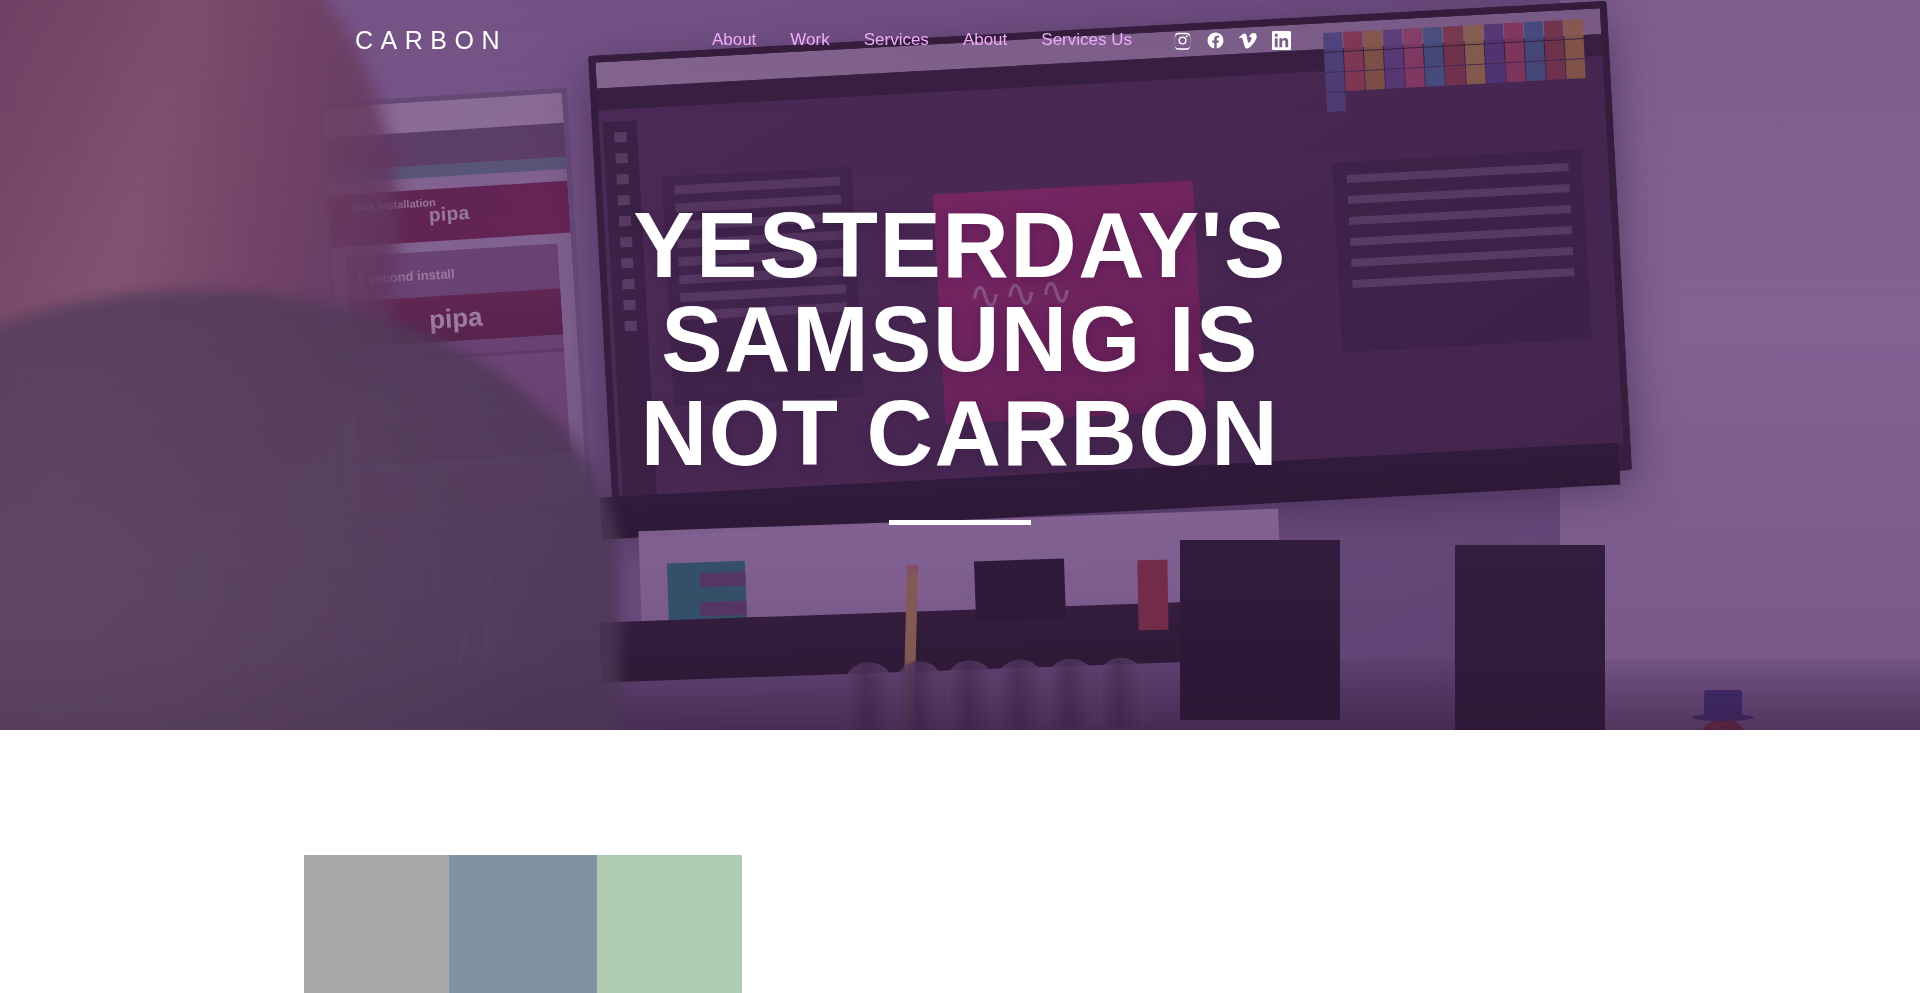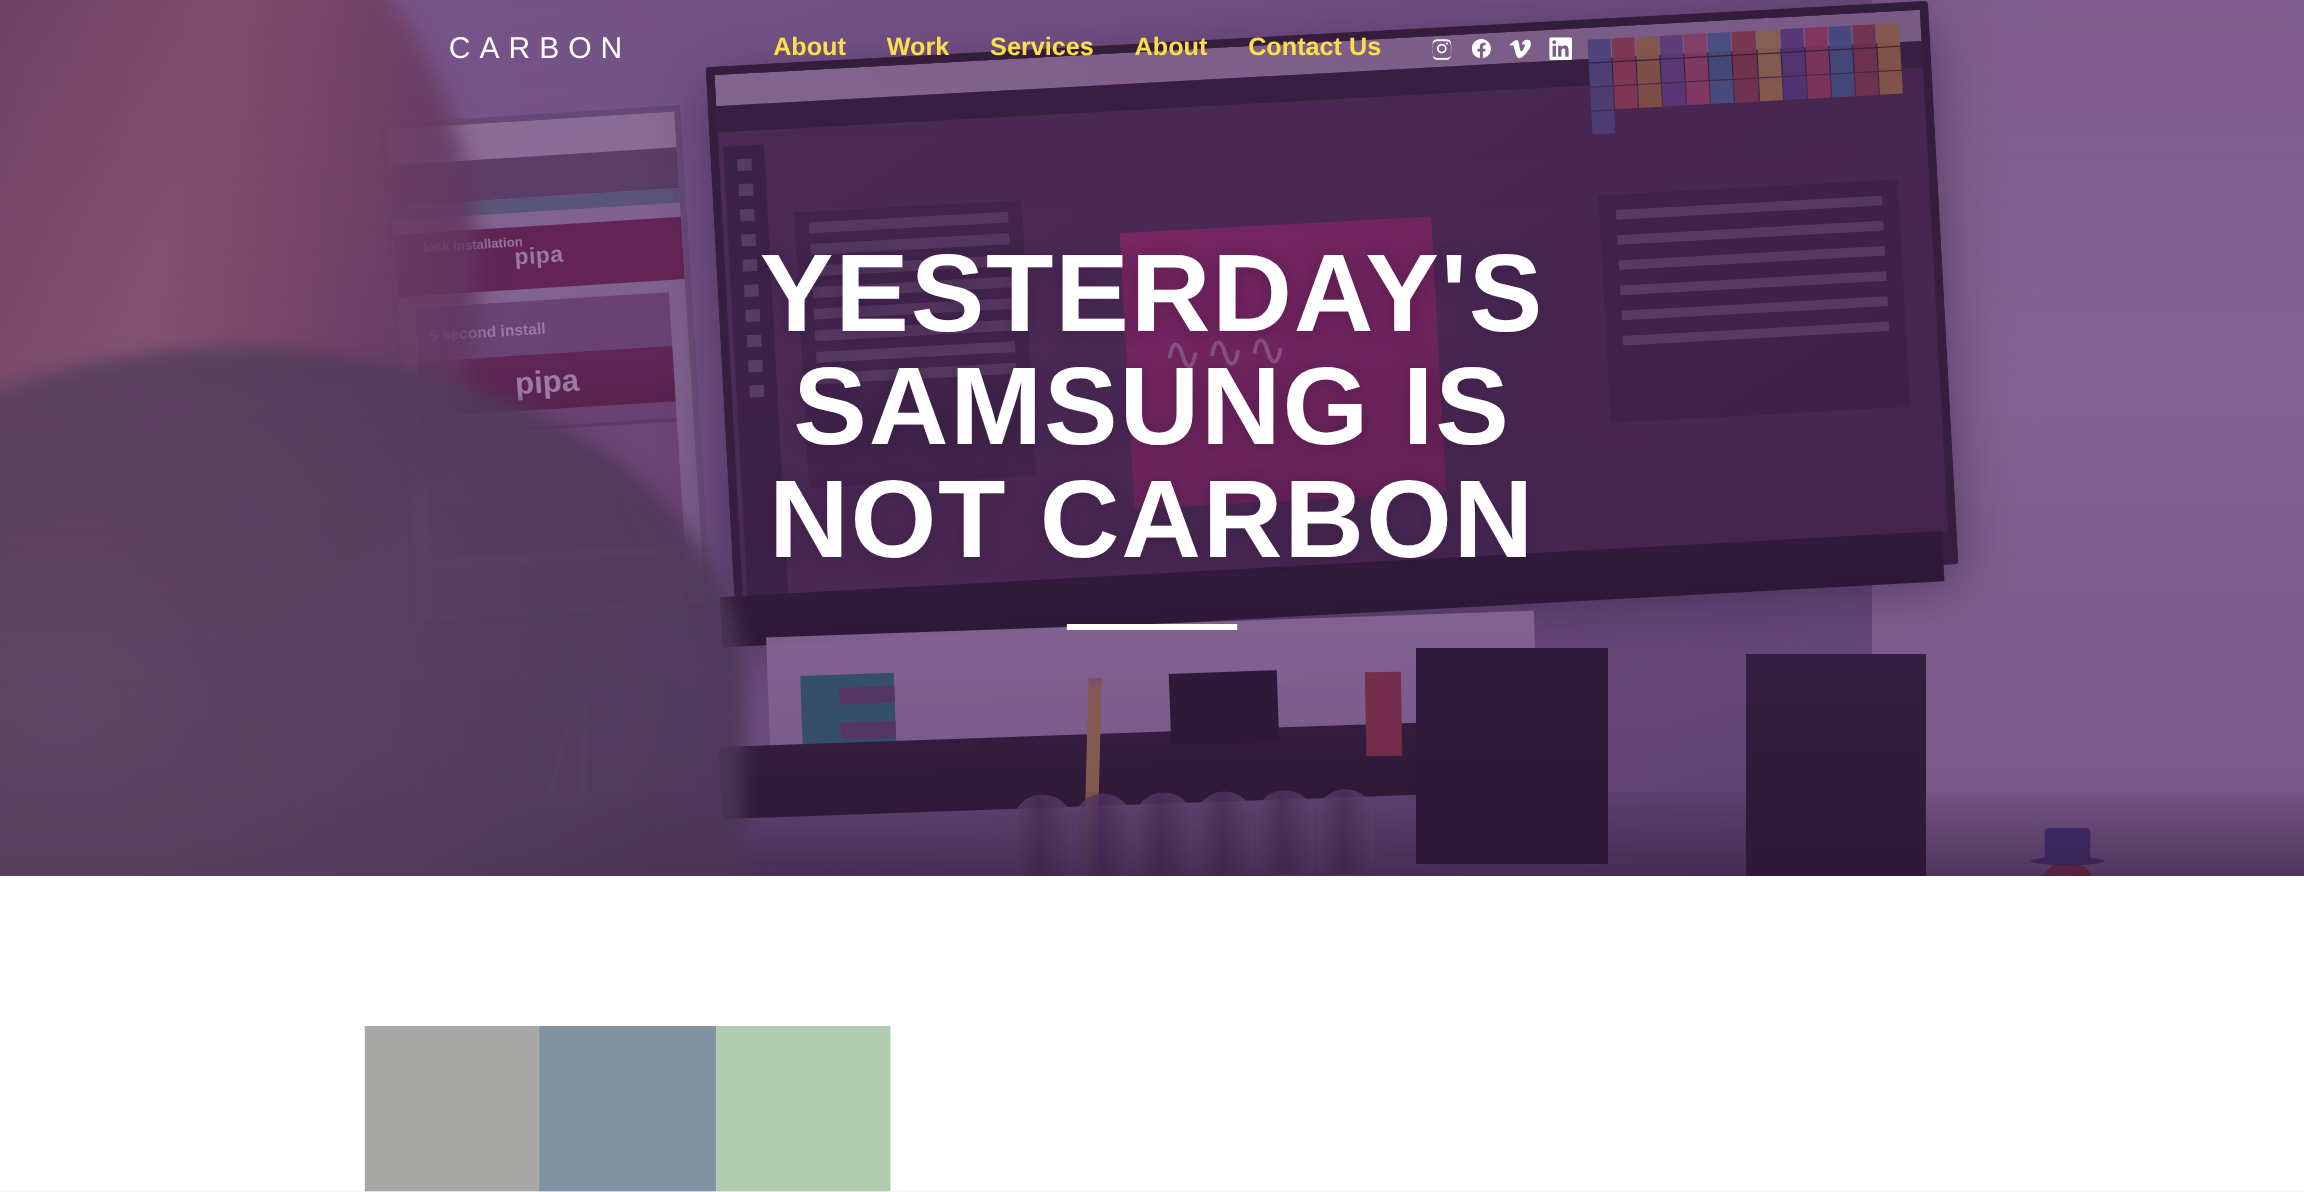--- a/index.html
+++ b/index.html
@@ -253,37 +253,37 @@
     mix-blend-mode:multiply;
   }
   .overlay2 {
     position:absolute; inset:0;
     background:rgba(118,74,134,.26);
   }
 
   
   .nav {
     position:absolute; left:0; top:0; width:1596px; height:80px;
-    display:flex; align-items:center; z-index:40;margin-left:19px;
+    display:flex; align-items:center; z-index:40;
   }
   .logo {
     margin-left:355px;
     color:#ffffff;
     font-size:25px;
     font-weight:300;
     letter-spacing:7.5px;
   }
   .nav-right {
     margin-left:auto; margin-right:305px;
     display:flex; align-items:center; gap:0;
   }
   .nav-link {
-    color:#fde047;
-    font-size:21px;
-    font-weight:700;
+    color:#f0abfc;
+    font-size:17px;
+    font-weight:400;
     text-decoration:none;
     padding:6px 17px;
     white-space:nowrap;
     cursor:pointer;
   }
   .socials { display:flex; align-items:center; gap:14px; margin-left:24px; }
   .soc { width:19px; height:19px; display:block; cursor:pointer; }
   .soc svg { display:block; width:19px; height:19px; fill:#ffffff; }
 
   
@@ -481,21 +481,21 @@
     <div class="overlay2"></div>
   </div>
 
   <nav class="nav">
     <div class="logo">CARBON</div>
     <div class="nav-right">
       <a class="nav-link" href="#">About</a>
       <a class="nav-link" href="#">Work</a>
       <a class="nav-link" href="#">Services</a>
       <a class="nav-link" href="#">About</a>
-      <a class="nav-link" href="#">Contact Us</a>
+      <a class="nav-link" href="#">Services Us</a>
 
       <div class="socials">
         <a class="soc" href="#">
           <svg viewBox="0 0 24 24">
               <path d="M12 2.2c3.2 0 3.6 0 4.9.07 1.17.05 1.8.25 2.23.41.56.22.96.48 1.38.9.42.42.68.82.9 1.38.16.42.36 1.06.41 2.23.06 1.27.07 1.65.07 4.86s-.01 3.6-.07 4.86c-.05 1.17-.25 1.8-.41 2.23-.22.56-.48.96-.9 1.38-.42.42-.82.68-1.38.9-.42.16-1.06.36-2.23.41-1.27.06-1.65.07-4.9.07s-3.63-.01-4.9-.07c-1.17-.05-1.8-.25-2.23-.41-.56-.22-.96-.48-1.38-.9-.42-.42-.68-.82-.9-1.38-.16-.42-.36-1.06-.41-2.23C2.21 15.6 2.2 15.2 2.2 12s.01-3.6.07-4.86c.05-1.17.25-1.8.41-2.23.22-.56.48-.96.9-1.38.42-.42.82-.68 1.38-.9.42-.16 1.06-.36 2.23-.41C8.46 2.2 8.84 2.2 12 2.2zm0 1.98c-3.14 0-3.5.01-4.74.07-1.14.05-1.76.24-2.17.4-.55.21-.94.47-1.35.88-.41.41-.67.8-.88 1.35-.16.41-.35 1.03-.4 2.17-.06 1.24-.07 1.6-.07 4.95s.01 3.71.07 4.95c.05 1.14.24 1.76.4 2.17.21.55.47.94.88 1.35.41.41.8.67 1.35.88.41.16 1.03.35 2.17.4 1.24.06 1.6.07 4.74.07s3.5-.01 4.74-.07c1.14-.05 1.76-.24 2.17-.4.55-.21.94-.47 1.35-.88.41-.41.67-.8.88-1.35.16-.41.35-1.03.4-2.17.06-1.24.07-1.6.07-4.95s-.01-3.71-.07-4.95c-.05-1.14-.24-1.76-.4-2.17-.21-.55-.47-.94-.88-1.35-.41-.41-.8-.67-1.35-.88-.41-.16-1.03-.35-2.17-.4-1.24-.06-1.6-.07-4.74-.07zM12 6.87A5.13 5.13 0 1 1 12 17.13 5.13 5.13 0 0 1 12 6.87zm0 8.46a3.33 3.33 0 1 0 0-6.66 3.33 3.33 0 0 0 0 6.66zm6.54-8.66a1.2 1.2 0 1 1-2.4 0 1.2 1.2 0 0 1 2.4 0z"></path>
             </svg>
         </a>
         <a class="soc" href="#">
           <svg viewBox="0 0 24 24">
               <path d="M22 12.06C22 6.5 17.52 2 12 2S2 6.5 2 12.06c0 5.02 3.66 9.18 8.44 9.94v-7.03H7.9v-2.91h2.54V9.85c0-2.52 1.49-3.91 3.77-3.91 1.09 0 2.24.2 2.24.2v2.46h-1.26c-1.24 0-1.63.78-1.63 1.57v1.89h2.78l-.45 2.91h-2.33V22c4.78-.76 8.44-4.92 8.44-9.94z"></path>

